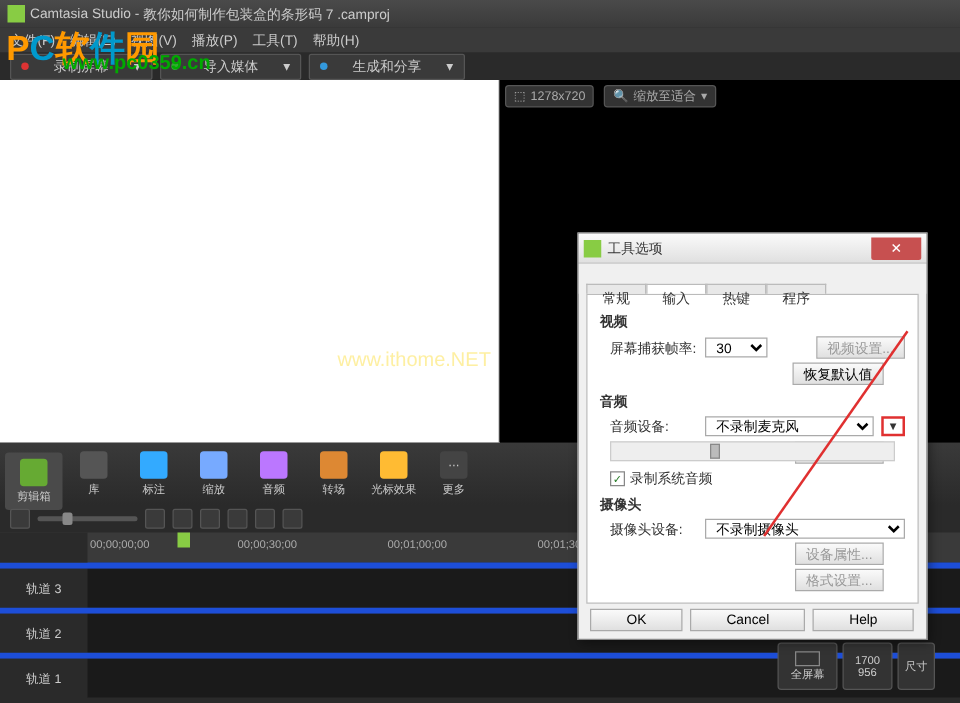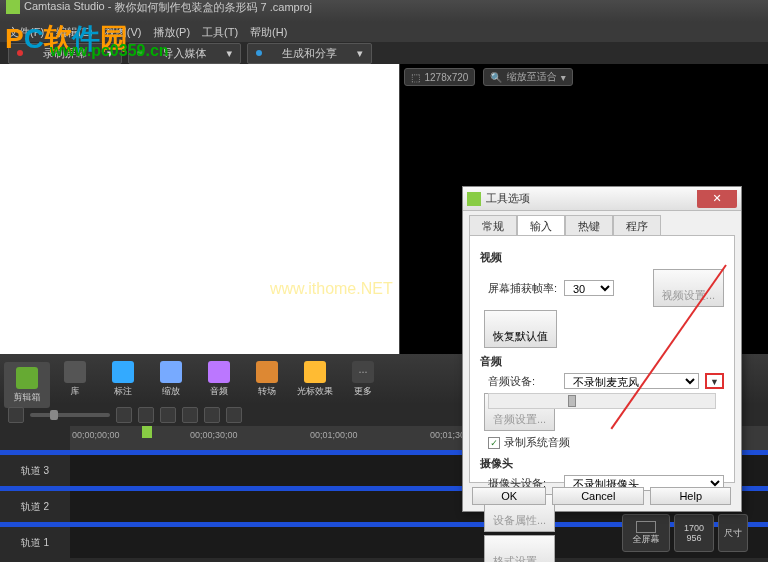--- a/index.html
+++ b/index.html
@@ -5,21 +5,21 @@
     * { margin: 0; padding: 0; box-sizing: border-box; font-family: "Microsoft YaHei", Arial, sans-serif; }
     body { width: 768px; height: 562px; background: #2a2a2a; position: relative; overflow: hidden; }
     
     .watermark-logo { position: absolute; top: 20px; left: 5px; z-index: 1000; }
     .watermark-logo .chars { font-size: 28px; font-weight: bold; }
     .watermark-logo .c1 { color: #ff9900; }
     .watermark-logo .c2 { color: #0099cc; }
     .watermark-url { position: absolute; top: 42px; left: 50px; color: #00aa00; font-size: 16px; font-weight: bold; z-index: 1000; }
     .watermark-center { position: absolute; top: 280px; left: 270px; color: #fde047; font-size: 16px; opacity: 0.5; z-index: 50; }
     
-    .titlebar { height: 22px; background: linear-gradient(#4a4a4a, #3a3a3a); display: flex; padding: 0 6px; color: #ccc; font-size: 11px; }
+    .titlebar { height: 22px; background: linear-gradient(#4a4a4a, #3a3a3a); display: flex; align-items: center; padding: 0 6px; color: #ccc; font-size: 11px; }
     .titlebar-icon { width: 14px; height: 14px; background: #88cc44; margin-right: 4px; }
     
     .menubar { height: 20px; background: #3a3a3a; display: flex; align-items: center; padding: 0 8px; color: #ccc; font-size: 11px; gap: 12px; }
     
     .toolbar { height: 22px; background: #2a2a2a; display: flex; align-items: center; padding: 0 8px; gap: 6px; }
     .toolbar-btn { background: #3a3a3a; color: #ccc; font-size: 11px; padding: 2px 8px; border: 1px solid #555; border-radius: 2px; display: flex; align-items: center; gap: 20px; }
     .toolbar-btn .dot { width: 6px; height: 6px; border-radius: 50%; }
     
     .main-area { display: flex; height: 290px; }
     .clip-bin { width: 400px; background: #fff; border-right: 1px solid #444; }
@@ -52,34 +52,34 @@
     .screen-btn { width: 48px; height: 38px; background: #333; border: 1px solid #555; border-radius: 3px; color: #ccc; font-size: 9px; display: flex; flex-direction: column; align-items: center; justify-content: center; }
     .dim-box { width: 40px; height: 38px; background: #333; border: 1px solid #555; border-radius: 3px; color: #ccc; font-size: 9px; display: flex; flex-direction: column; align-items: center; justify-content: center; }
     
     
     .dialog { position: absolute; top: 186px; left: 462px; width: 280px; height: 326px; background: #f0f0f0; border: 1px solid #888; box-shadow: 2px 2px 8px rgba(0,0,0,0.4); z-index: 500; }
     .dialog-titlebar { height: 24px; background: linear-gradient(#fafafa, #e0e0e0); display: flex; align-items: center; padding: 0 4px; border-bottom: 1px solid #bbb; }
     .dialog-icon { width: 14px; height: 14px; background: #88cc44; margin-right: 5px; }
     .dialog-title { flex: 1; font-size: 11px; color: #333; }
     .dialog-close { width: 40px; height: 18px; background: #c75050; color: #fff; font-size: 11px; display: flex; align-items: center; justify-content: center; border-radius: 0 0 2px 2px; }
     
-    .tab-strip { height: 24px; display: flex; padding: 4px 6px 0; gap: 0; background: #f0f0f0; }
+    .tab-strip { height: 24px; display: flex; padding: 16px 6px 0; gap: 0; background: #f0f0f0; }
     .tab { padding: 3px 12px; font-size: 11px; color: #333; background: #e8e8e8; border: 1px solid #bbb; border-bottom: none; cursor: pointer; }
     .tab.active { background: #fff; }
     
     .tab-panel { background: #fff; margin: 0 6px; border: 1px solid #bbb; height: 248px; padding: 8px 10px; font-size: 11px; color: #333; }
     
     .section-title { font-weight: bold; margin-bottom: 4px; margin-top: 6px; }
     .field-row { display: flex; align-items: center; gap: 6px; margin: 3px 0 3px 8px; }
     .field-label { min-width: 70px; }
     .select { border: 1px solid #aaa; padding: 1px 4px; height: 16px; font-size: 11px; background: #fff; flex: 1; }
     .select.narrow { width: 50px; flex: none; }
-    .btn-small { border: 1px solid #aaa; background: linear-gradient(#fafafa,#e0e0e0); padding: 18px 8px; height: 18px; font-size: 11px; }
+    .btn-small { border: 1px solid #aaa; background: linear-gradient(#fafafa,#e0e0e0); padding: 0 8px; height: 18px; font-size: 11px; }
     .btn-small.disabled { color: #999; }
-    .right-btn-row { display: flex; margin: 3px 4px; }
+    .right-btn-row { display: flex; justify-content: flex-end; margin: 3px 17px; }
     .checkbox-row { display: flex; align-items: center; gap: 4px; margin: 4px 0 4px 8px; }
     .checkbox { width: 12px; height: 12px; border: 1px solid #888; background: #fff; display: flex; align-items: center; justify-content: center; }
     .checkbox.checked::after { content: "✓"; font-size: 9px; color: #2a7e2a; }
     .vol-slider { height: 16px; background: #eee; border: 1px solid #ccc; margin: 4px 8px; position: relative; }
     .vol-thumb { position: absolute; left: 35%; top: 1px; width: 8px; height: 12px; background: #bbb; border: 1px solid #888; }
     
     .highlight-box { border: 2px solid #e03030; padding: 0; display: inline-block; }
     .highlight-line { position: absolute; top: 78px; right: 14px; width: 2px; height: 200px; background: #e03030; transform: rotate(35deg); transform-origin: top; }
     
     .dialog-buttons { position: absolute; bottom: 6px; right: 10px; display: flex; gap: 6px; }

